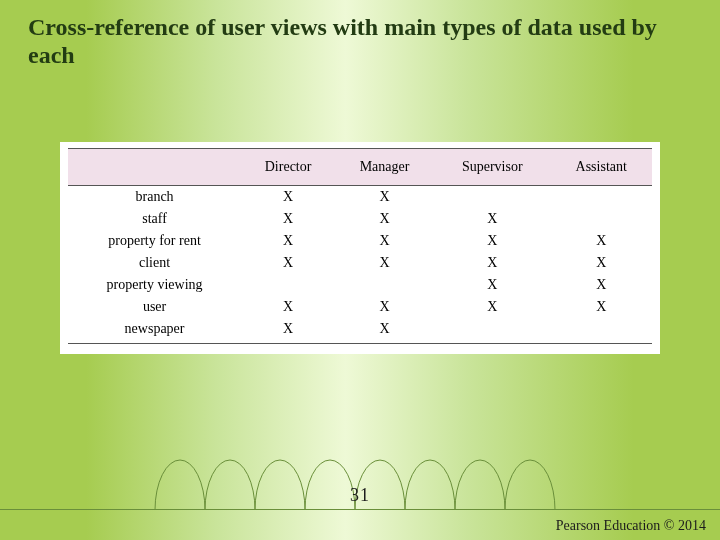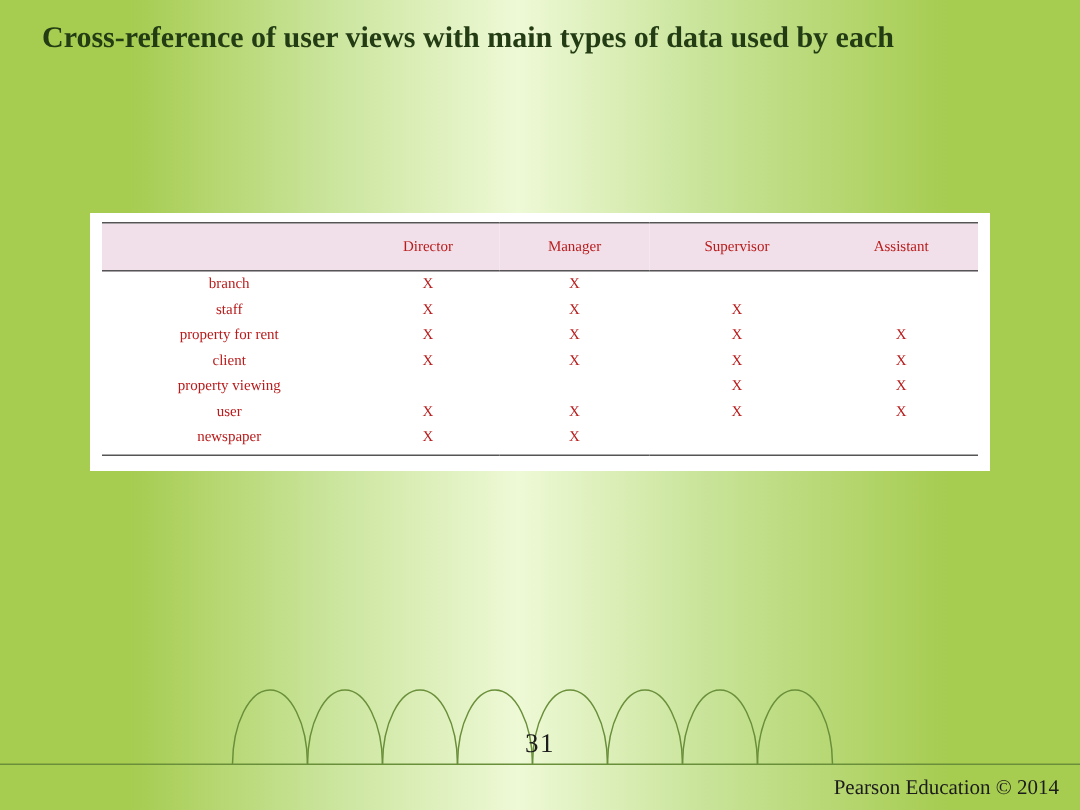--- a/index.html
+++ b/index.html
@@ -24,39 +24,39 @@
       #a6cc50 100%);
     box-sizing: border-box;
   }
   .title {
     position: absolute;
     top: 14px;
     left: 28px;
     right: 30px;
     font-family: Georgia, 'Times New Roman', serif;
     font-weight: bold;
-    font-size: 20px;
+    font-size: 24px;
     line-height: 1.15;
     color: #233c13;
   }
   .table-wrap {
     position: absolute;
     top: 142px;
     left: 60px;
     width: 600px;
     background: #ffffff;
     box-sizing: border-box;
     padding: 6px 8px 10px 8px;
   }
   table {
     width: 100%;
     border-collapse: collapse;
     font-family: 'Times New Roman', Georgia, serif;
-    font-size: 10px;
-    color: #b91c1c;
+    font-size: 14px;
+    color: #000000;
   }
   thead tr {
     background: #f1e0ea;
   }
   thead th {
     font-weight: normal;
     text-align: center;
     padding: 10px 6px;
     border-top: 1px solid #555;
     border-bottom: 1px solid #555;

